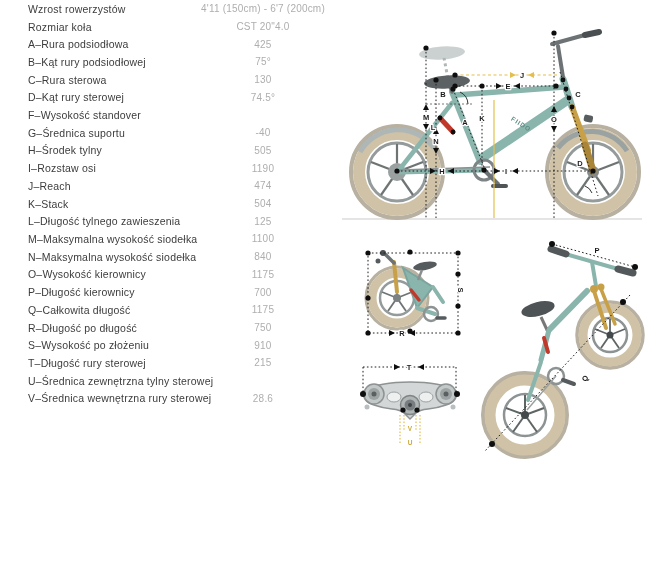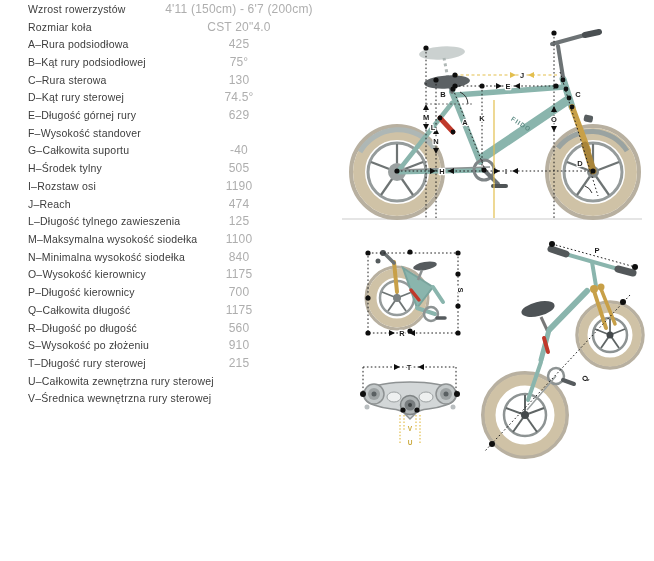--- a/index.html
+++ b/index.html
@@ -1,21 +1,21 @@
 <!DOCTYPE html>
 <html><head>
 <meta charset="utf-8">
 <style>
   html,body{margin:0;padding:0;}
   body{width:654px;height:561px;background:#ffffff;overflow:hidden;position:relative;
        font-family:"Liberation Sans",sans-serif;}
   .spec-table{position:absolute;left:0;top:0;width:332px;height:407px;display:flex;flex-direction:column;}
   .row{position:relative;height:23.37px;display:flex;align-items:center;padding-left:28px;box-sizing:border-box;}
   .row .lbl{font-size:10.5px;color:#3c3c3c;letter-spacing:.2px;white-space:nowrap;}
-  .row .val{position:absolute;left:160px;width:158px;text-align:center;font-size:12px;color:#aeaeae;letter-spacing:.2px;white-space:nowrap;}
+  .row .val{position:absolute;left:184px;width:158px;text-align:center;font-size:10px;color:#aeaeae;letter-spacing:.2px;white-space:nowrap;}
   svg{position:absolute;}
   svg text{font-family:"Liberation Sans",sans-serif;font-size:7.5px;font-weight:600;fill:#1a1a1a;
            paint-order:stroke;stroke:#ffffff;stroke-width:2.5px;stroke-linejoin:round;text-anchor:middle;}
   svg text.yel{fill:#c9a83b;font-size:6.5px;}
   .dim{stroke:#1f1f1f;stroke-width:1;stroke-dasharray:1.6 2.3;fill:none;}
   .dimy{stroke:#e3bf4e;stroke-width:1.2;fill:none;}
   .dot{fill:#0e0e0e;}
   .tri{fill:#0e0e0e;}
   .teal{stroke:#8ab5ad;fill:none;stroke-linecap:round;}
   .gold{stroke:#c8a048;fill:none;stroke-linecap:round;}
@@ -43,83 +43,84 @@
     </div>
   <div class="row">
       <span class="lbl">C–Rura sterowa</span>
       <span class="val">130</span>
     </div>
   <div class="row">
       <span class="lbl">D–Kąt rury sterowej</span>
       <span class="val">74.5°</span>
     </div>
   <div class="row">
-      <span class="lbl">E–Długość górnej rury</span>
-      <span class="val">629</span>
-    </div>
-  <div class="row">
       <span class="lbl">F–Wysokość standover</span>
     </div>
   <div class="row">
-      <span class="lbl">G–Całkowita suportu</span>
+      <span class="lbl">G–Średnica suportu</span>
       <span class="val">-40</span>
     </div>
   <div class="row">
       <span class="lbl">H–Środek tylny</span>
       <span class="val">505</span>
     </div>
   <div class="row">
       <span class="lbl">I–Rozstaw osi</span>
       <span class="val">1190</span>
     </div>
   <div class="row">
       <span class="lbl">J–Reach</span>
       <span class="val">474</span>
     </div>
   <div class="row">
+      <span class="lbl">K–Stack</span>
+      <span class="val">504</span>
+    </div>
+  <div class="row">
       <span class="lbl">L–Długość tylnego zawieszenia</span>
       <span class="val">125</span>
     </div>
   <div class="row">
       <span class="lbl">M–Maksymalna wysokość siodełka</span>
       <span class="val">1100</span>
     </div>
   <div class="row">
-      <span class="lbl">N–Minimalna wysokość siodełka</span>
+      <span class="lbl">N–Maksymalna wysokość siodełka</span>
       <span class="val">840</span>
     </div>
   <div class="row">
       <span class="lbl">O–Wysokość kierownicy</span>
       <span class="val">1175</span>
     </div>
   <div class="row">
       <span class="lbl">P–Długość kierownicy</span>
       <span class="val">700</span>
     </div>
   <div class="row">
       <span class="lbl">Q–Całkowita długość</span>
       <span class="val">1175</span>
     </div>
   <div class="row">
       <span class="lbl">R–Długość po długość</span>
-      <span class="val">560</span>
+      <span class="val">750</span>
     </div>
   <div class="row">
       <span class="lbl">S–Wysokość po złożeniu</span>
       <span class="val">910</span>
     </div>
   <div class="row">
       <span class="lbl">T–Długość rury sterowej</span>
       <span class="val">215</span>
     </div>
   <div class="row">
-      <span class="lbl">U–Całkowita zewnętrzna rury sterowej</span>
+      <span class="lbl">U–Średnica zewnętrzna tylny sterowej</span>
     </div>
   <div class="row">
       <span class="lbl">V–Średnica wewnętrzna rury sterowej</span>
+      <span class="val">28.6</span>
     </div>
 </div>
 
 <svg style="left:330px;top:0;" width="324" height="238" viewBox="0 0 324 238">
   <g>
     <line x1="12" y1="219" x2="312" y2="219" stroke="#dcdcdc" stroke-width="1.5"></line>
   </g>
   <g>
     <circle cx="67" cy="172" r="46" fill="none" stroke="#b8b0a0" stroke-width="4"></circle>
     <circle cx="67" cy="172" r="38" fill="none" stroke="#cfc2a6" stroke-width="12"></circle>

